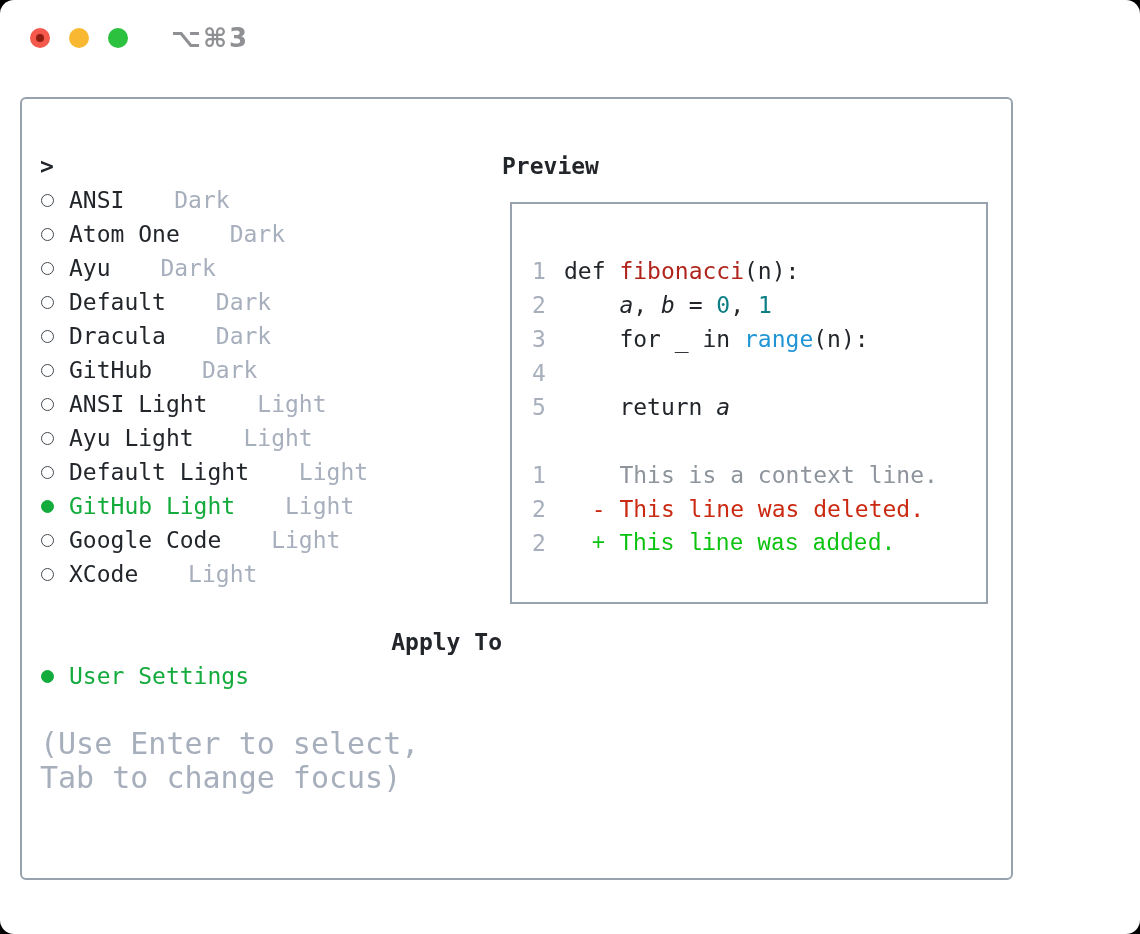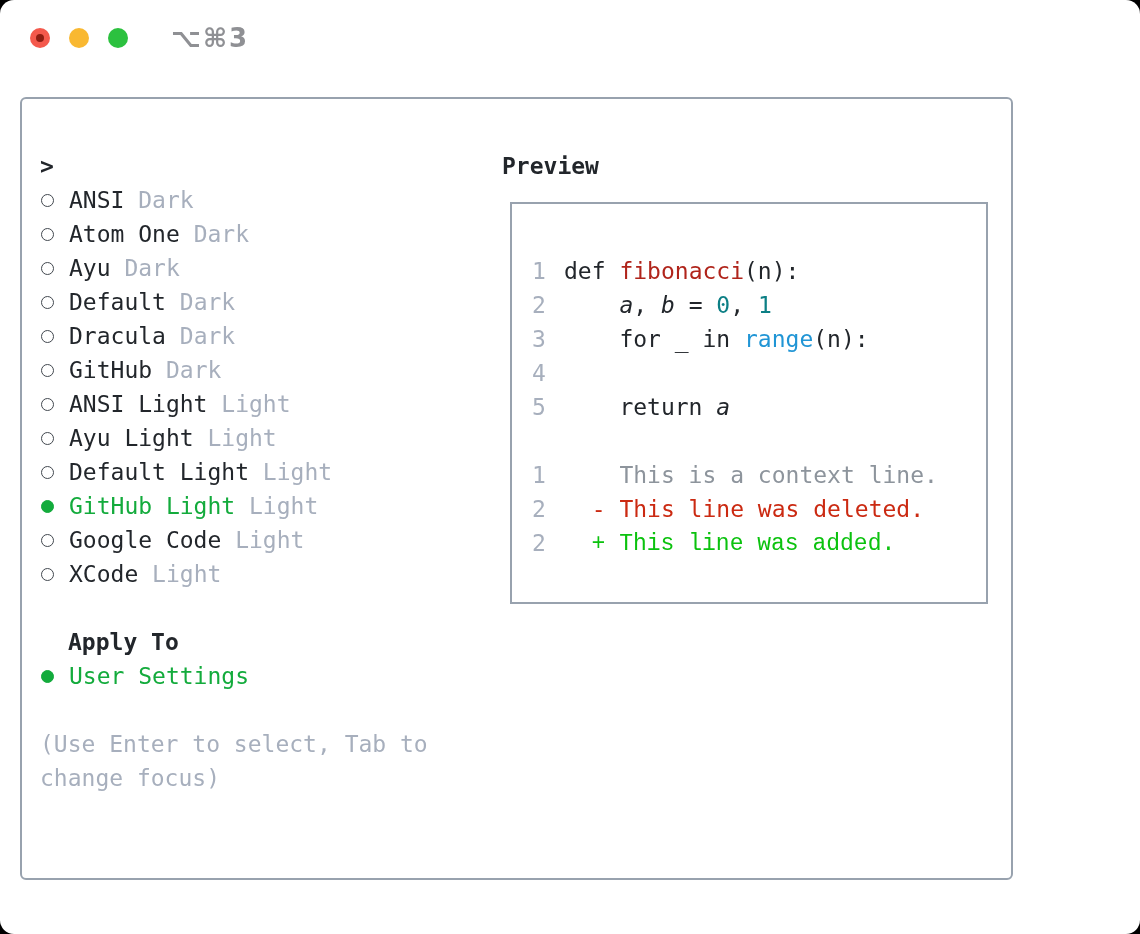--- a/index.html
+++ b/index.html
@@ -53,26 +53,26 @@
   }
   .bold{font-weight:bold;}
   .prompt{display:inline-block;width:28px;font-weight:bold;}
   .radio{
     flex:none;width:13px;height:13px;box-sizing:border-box;
     border:1.5px solid #42484f;border-radius:50%;
     margin:0 15px 0 1px;
   }
   .radio.on{background:var(--selected-green);border-color:var(--selected-green);}
   .item-label.sel{color:var(--selected-green);}
-  .variant{color:var(--muted);}
-  .section-header{padding-left:28px;font-weight:bold;}
+  .variant{color:var(--muted);margin-left:36px;}
+  .section-header{padding-left:28px;font-weight:bold;justify-content:flex-end;}
   .spacer{height:34px;}
   .hint{
     width:430px;
-    font-size:23px;line-height:34px;
+    font-size:30px;line-height:34px;
     color:var(--muted);
     white-space:normal;
   }
   
   .preview-box{
     margin-left:8px;margin-top:19px;
     width:478px;height:402px;
     box-sizing:border-box;
     border:2px solid var(--border-gray);
     padding:50px 0 0 20px;

